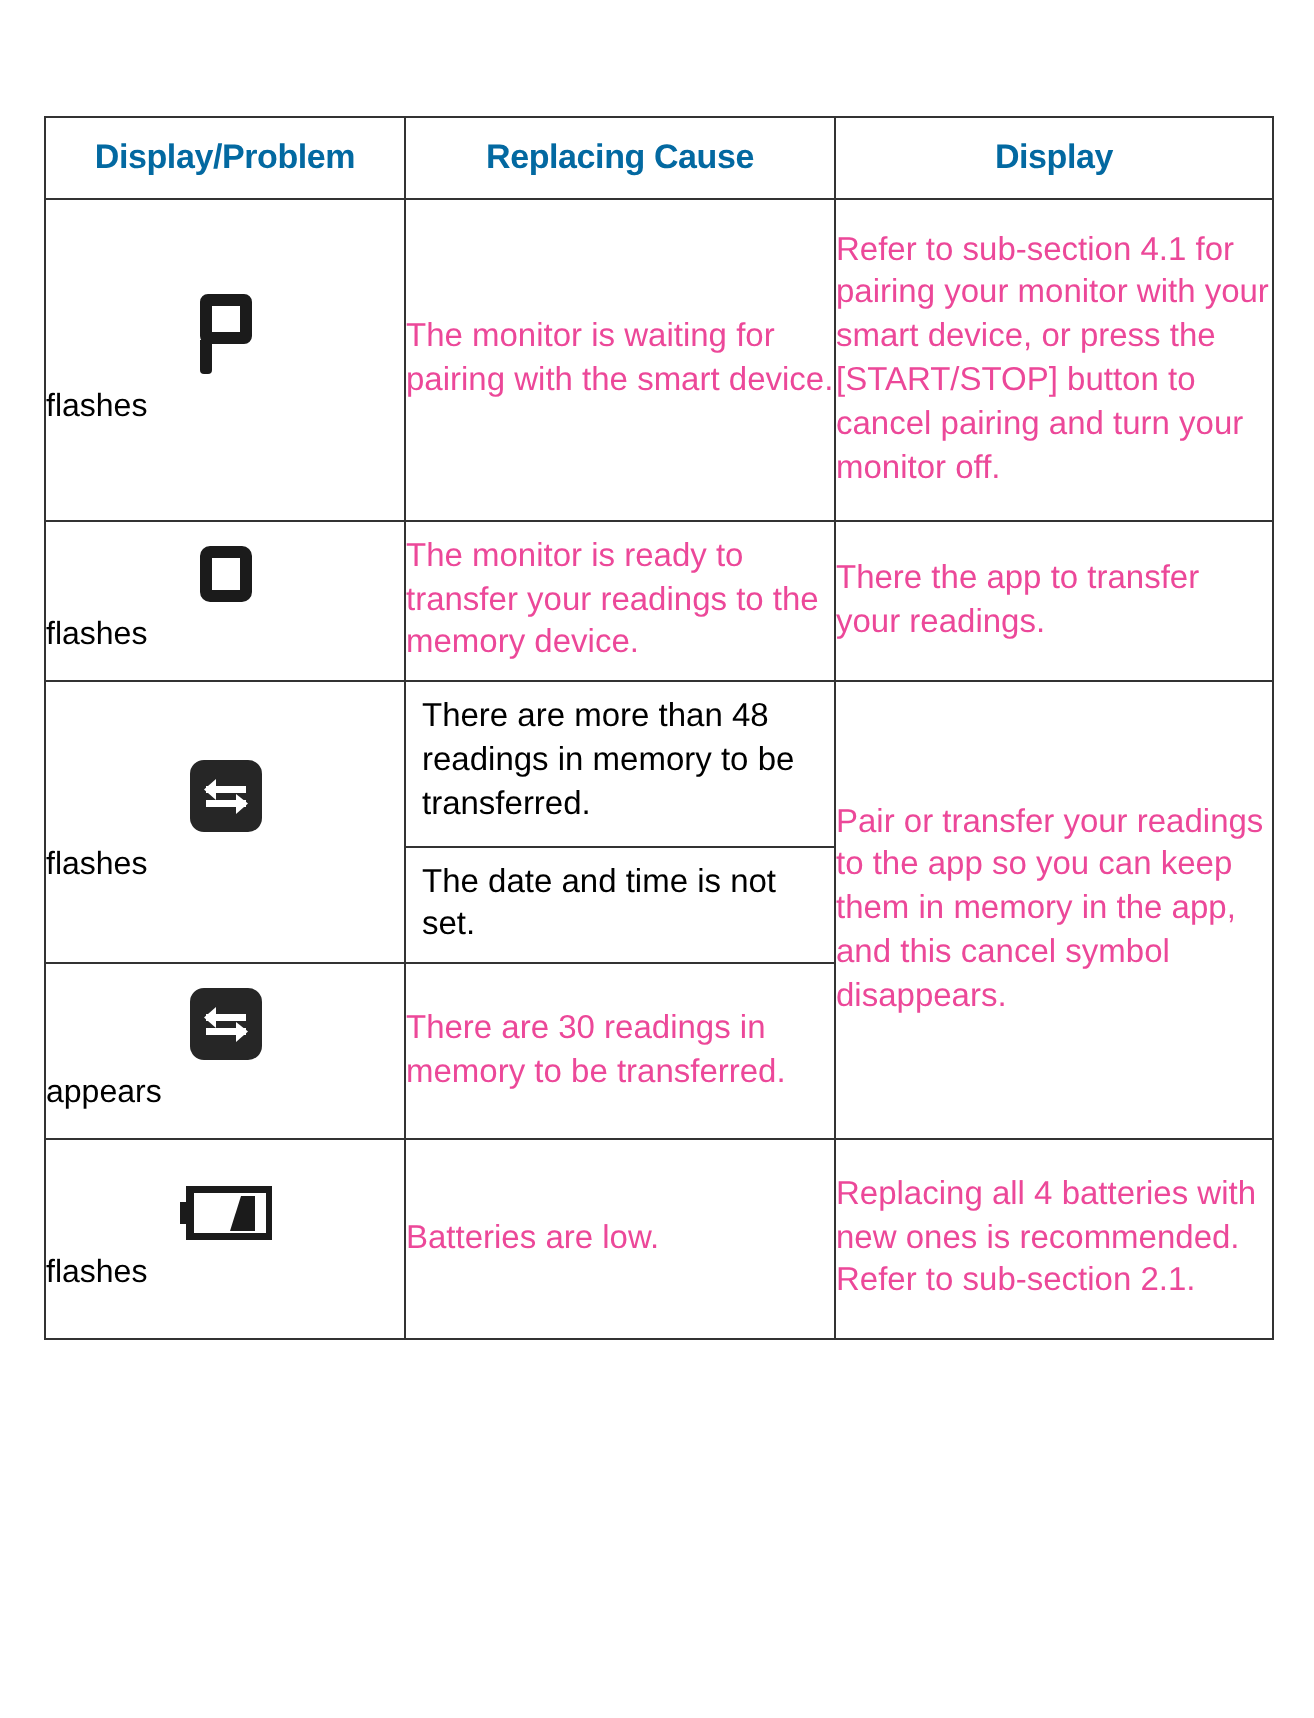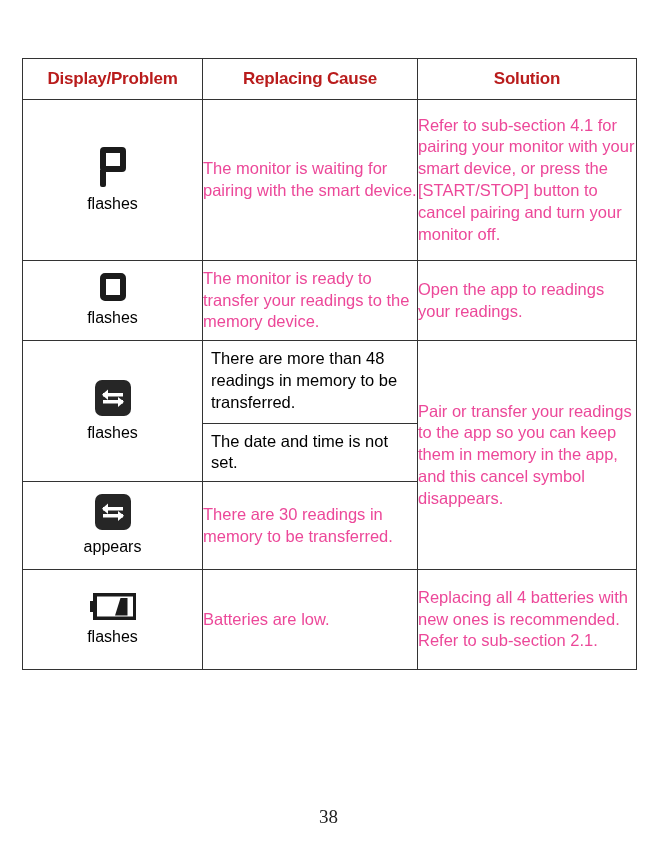--- a/index.html
+++ b/index.html
@@ -44,26 +44,26 @@
   col.c2 { width: 215px; }
   col.c3 { width: 219px; }
 
   
   th.hd {
     height: 40px;
     text-align: center;
     font-size: 17px;
     font-weight: bold;
     letter-spacing: -0.2px;
-    color: #b91c1c;
+    color: #0369a1;
   }
 
   
   td.iconcell {
-    text-align: center;
+    text-align: left;
     vertical-align: middle;
     padding: 6px 4px;
   }
   .iconwrap {
     display: block;
     text-align: center;
     line-height: 0;
   }
   .iconlabel {
     display: block;
@@ -179,21 +179,21 @@
   <table class="tbl">
     <colgroup>
       <col class="c1">
         <col class="c2">
         <col class="c3">
     </colgroup>
     <thead>
       <tr>
         <th class="hd">Display/Problem</th>
         <th class="hd">Replacing Cause</th>
-        <th class="hd">Solution</th>
+        <th class="hd">Display</th>
       </tr>
     </thead>
     <tbody>
 
       <tr style="height:161px;">
         <td class="iconcell">
           <span class="iconwrap">
             <span class="seg-p">
               <span class="box"></span>
               <span class="stem"></span>
@@ -206,21 +206,21 @@
       </tr>
 
       <tr style="height:80px;">
         <td class="iconcell">
           <span class="iconwrap">
             <span class="seg-zero"></span>
           </span>
           <span class="iconlabel">flashes</span>
         </td>
         <td class="txt mid">The monitor is ready to transfer your readings to the memory device.</td>
-        <td class="txt mid">Open the app to readings your readings.</td>
+        <td class="txt mid">There the app to transfer your readings.</td>
       </tr>
 
       <tr style="height:134px;">
         <td class="iconcell">
           <span class="iconwrap">
             <span class="xfer">
               <svg width="36" height="36" viewBox="0 0 36 36" aria-hidden="true">
                 <polygon points="8,13 28,13 28,16.5 8,16.5" fill="#ffffff"></polygon>
                 <polygon points="13,9.5 13,20 7,14.8" fill="#ffffff"></polygon>
                 <polygon points="8,20 28,20 28,23.5 8,23.5" fill="#ffffff"></polygon>
@@ -275,15 +275,14 @@
           </span>
           <span class="iconlabel">flashes</span>
         </td>
         <td class="txt mid">Batteries are low.</td>
         <td class="txt">Replacing all 4 batteries with new ones is recommended. Refer to sub-section 2.1.</td>
       </tr>
 
     </tbody>
   </table>
 
-  <div class="pageno">38</div>
 
 </div>
 
 </body></html>

